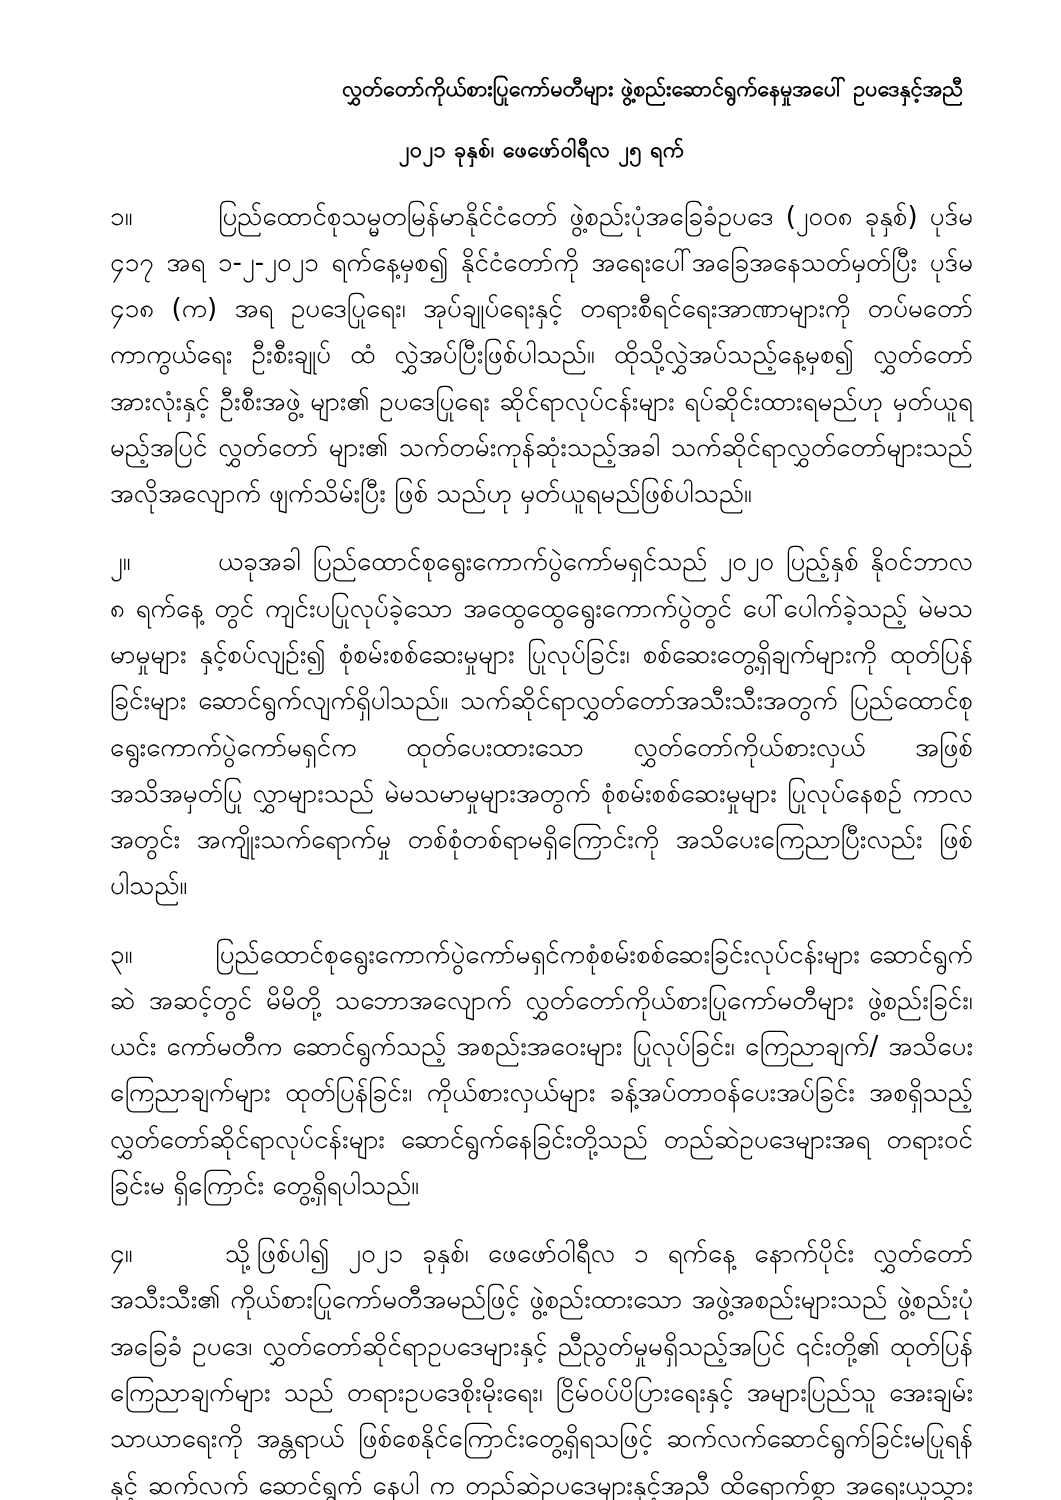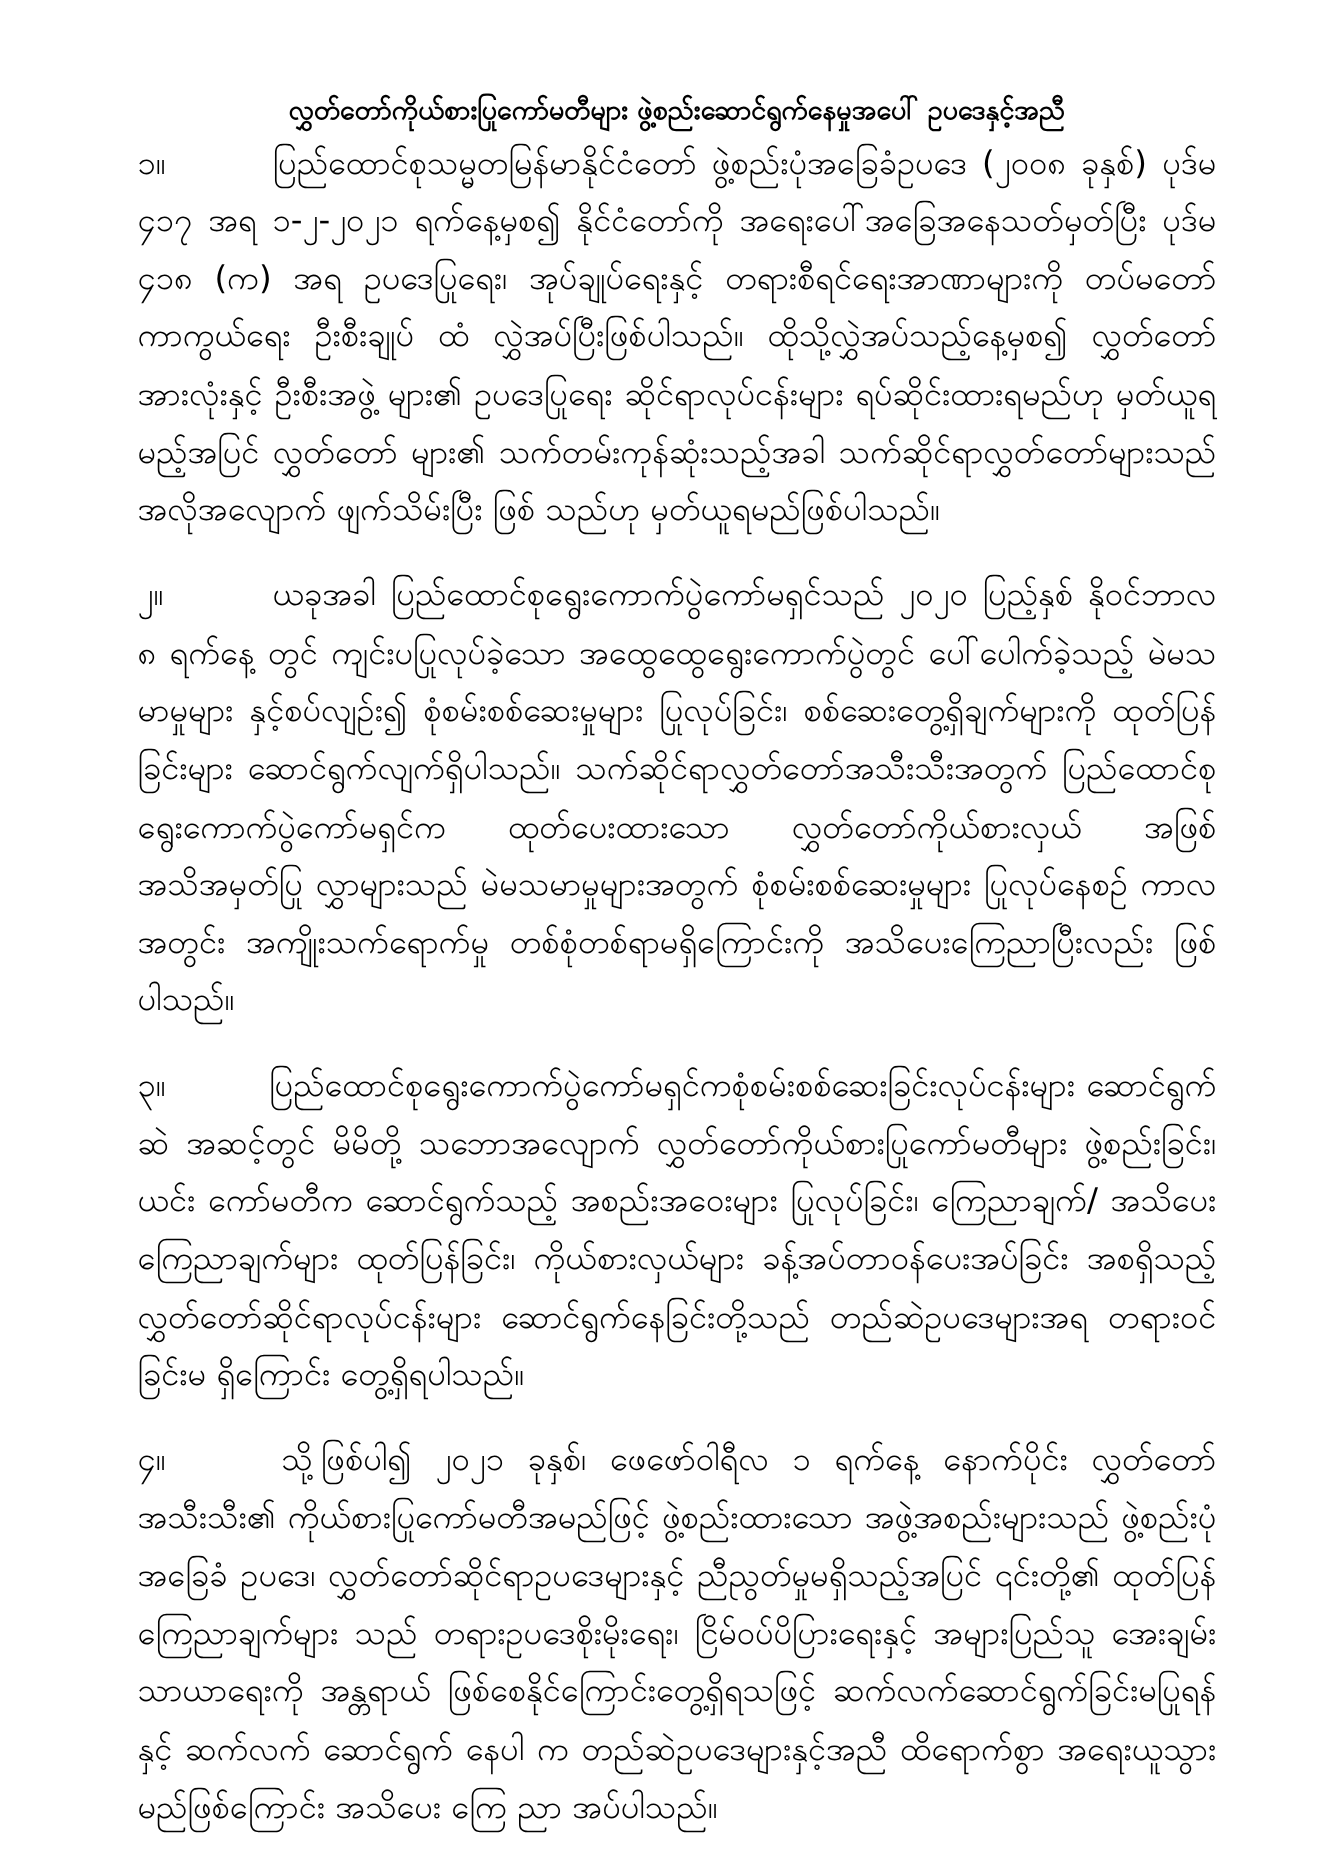--- a/index.html
+++ b/index.html
@@ -16,21 +16,21 @@
   }
   .page {
     position: relative;
     width: 1061px;
     height: 1500px;
     box-sizing: border-box;
     padding: 70px 88px 40px 110px;
     background: #ffffff;
   }
   .doc-title {
-    text-align: center;
+    text-align: right;
     font-size: 21.5px;
     font-weight: bold;
     line-height: 1.75;
     letter-spacing: 0px;
     margin: 0 10px;
   }
   .doc-title .line2 {
     display: block;
   }
   .doc-date {
@@ -66,20 +66,21 @@
 </style>
 </head>
 <body>
 
 <div class="page">
 
   <div class="doc-title">
     <span>လွှတ်တော်ကိုယ်စားပြုကော်မတီများ ဖွဲ့စည်းဆောင်ရွက်နေမှုအပေါ် ဥပဒေနှင့်အညီ</span>
   </div>
 
+  <div class="doc-date">၂၀၂၁ ခုနှစ်၊ ဖေဖော်ဝါရီလ   ၂၅ ရက်</div>
 
   <p class="para">
     <span class="marker">၁။</span>
     <span class="lead"></span><span>ပြည်ထောင်စုသမ္မတမြန်မာနိုင်ငံတော် ဖွဲ့စည်းပုံအခြေခံဥပဒေ (၂၀၀၈ ခုနှစ်) ပုဒ်မ ၄၁၇ အရ ၁-၂-၂၀၂၁ ရက်နေ့မှစ၍ နိုင်ငံတော်ကို အရေးပေါ်အခြေအနေသတ်မှတ်ပြီး ပုဒ်မ ၄၁၈ (က) အရ ဥပဒေပြုရေး၊ အုပ်ချုပ်ရေးနှင့် တရားစီရင်ရေးအာဏာများကို တပ်မတော် ကာကွယ်ရေး ဦးစီးချုပ် ထံ လွှဲအပ်ပြီးဖြစ်ပါသည်။ ထိုသို့လွှဲအပ်သည့်နေ့မှစ၍ လွှတ်တော်အားလုံးနှင့် ဦးစီးအဖွဲ့ များ၏ ဥပဒေပြုရေး ဆိုင်ရာလုပ်ငန်းများ ရပ်ဆိုင်းထားရမည်ဟု မှတ်ယူရမည့်အပြင် လွှတ်တော် များ၏ သက်တမ်းကုန်ဆုံးသည့်အခါ သက်ဆိုင်ရာလွှတ်တော်များသည် အလိုအလျောက် ဖျက်သိမ်းပြီး ဖြစ် သည်ဟု မှတ်ယူရမည်ဖြစ်ပါသည်။</span>
   </p>
 
   <p class="para">
     <span class="marker">၂။</span>
     <span class="lead"></span><span>ယခုအခါ ပြည်ထောင်စုရွေးကောက်ပွဲကော်မရှင်သည် ၂၀၂၀ ပြည့်နှစ် နိုဝင်ဘာလ ၈ ရက်နေ့ တွင် ကျင်းပပြုလုပ်ခဲ့သော အထွေထွေရွေးကောက်ပွဲတွင် ပေါ်ပေါက်ခဲ့သည့် မဲမသမာမှုများ နှင့်စပ်လျဉ်း၍ စုံစမ်းစစ်ဆေးမှုများ ပြုလုပ်ခြင်း၊ စစ်ဆေးတွေ့ရှိချက်များကို ထုတ်ပြန်ခြင်းများ ဆောင်ရွက်လျက်ရှိပါသည်။ သက်ဆိုင်ရာလွှတ်တော်အသီးသီးအတွက်  ပြည်ထောင်စု ရွေးကောက်ပွဲကော်မရှင်က ထုတ်ပေးထားသော လွှတ်တော်ကိုယ်စားလှယ် အဖြစ် အသိအမှတ်ပြု လွှာများသည် မဲမသမာမှုများအတွက် စုံစမ်းစစ်ဆေးမှုများ ပြုလုပ်နေစဉ် ကာလအတွင်း အကျိုးသက်ရောက်မှု တစ်စုံတစ်ရာမရှိကြောင်းကို အသိပေးကြေညာပြီးလည်း ဖြစ်ပါသည်။</span>
   </p>

